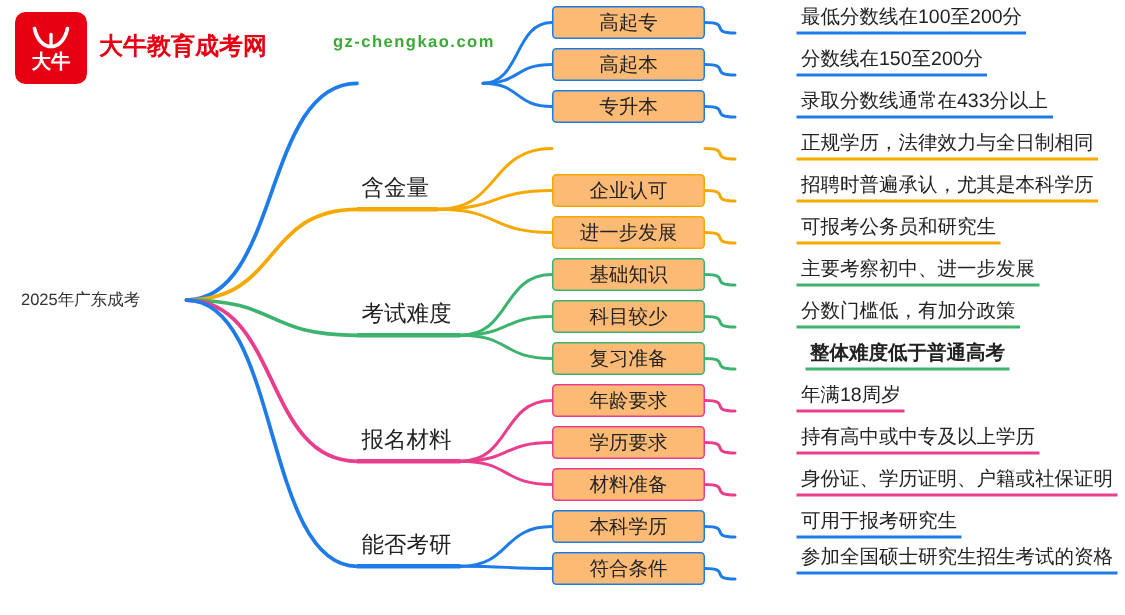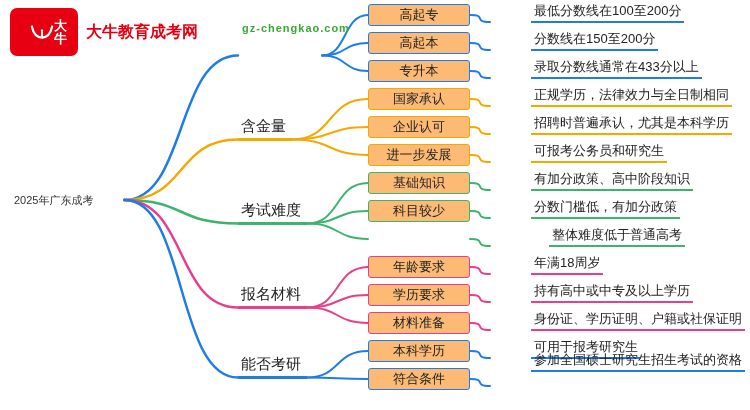--- a/index.html
+++ b/index.html
@@ -2,22 +2,22 @@
 <html><head>
 <meta charset="utf-8">
 <style>
   html,body{margin:0;padding:0;background:#fff;}
   body{font-family:"Liberation Sans","DejaVu Sans",sans-serif;}
   #canvas{position:relative;width:750px;height:410px;background:#fff;overflow:hidden;}
   #links{position:absolute;left:0;top:0;width:750px;height:410px;z-index:0;}
 
   
   .logo{position:absolute;left:10px;top:8px;display:flex;gap:8px;align-items:center;z-index:2;}
-  .logo-box{width:48px;height:48px;border-radius:7px;display:flex;flex-direction:row;
-            align-items:center;justify-content:center;color:#fff;padding-left:20px;}
+  .logo-box{width:48px;height:48px;border-radius:7px;display:flex;flex-direction:column;
+            align-items:center;justify-content:center;color:#fff;}
   .logo-box svg{display:block;margin-bottom:1px;}
   .logo-box .logo-cn{font-size:13px;font-weight:bold;line-height:13px;color:#fff;}
   .logo-text{display:flex;flex-direction:row;line-height:1.25;}
   .site-name{font-size:16px;font-weight:bold;}
   .site-domain{font-size:11px;font-weight:bold;letter-spacing:1px;margin-left:44px;}
 
   
   .node{position:absolute;z-index:1;white-space:nowrap;color:#222;}
   .root{font-size:11px;color:#333;height:20px;line-height:20px;}
   .l1{font-size:15px;height:19px;line-height:19px;padding:0 6px 3px 3px;
@@ -84,40 +84,40 @@
   <div class="node root" id="root" style="left:14px;top:190px">2025年广东成考</div>
 
   <div class="node mid" id="b0c0" style="left: 368px; top: 4px; --c: #1e7ce8;">高起专</div>
   <div class="node leaf" id="b0c0d" style="left: 490px; top: 1px; --c: #1e7ce8;">最低分数线在100至200分</div>
   <div class="node mid" id="b0c1" style="left: 368px; top: 32px; --c: #1e7ce8;">高起本</div>
   <div class="node leaf" id="b0c1d" style="left: 490px; top: 29px; --c: #1e7ce8;">分数线在150至200分</div>
   <div class="node mid" id="b0c2" style="left: 368px; top: 60px; --c: #1e7ce8;">专升本</div>
   <div class="node leaf" id="b0c2d" style="left: 490px; top: 57px; --c: #1e7ce8;">录取分数线通常在433分以上</div>
 
   <div class="node l1" id="b1" style="left: 238px; top: 116px; --c: #f5a800;">含金量</div>
-  <div class="node mid" id="b1c0" style="left: 368px; top: 88px; --c: #f5a800;">国家承认</div>
   <div class="node leaf" id="b1c0d" style="left: 490px; top: 85px; --c: #f5a800;">正规学历，法律效力与全日制相同</div>
   <div class="node mid" id="b1c1" style="left: 368px; top: 116px; --c: #f5a800;">企业认可</div>
   <div class="node leaf" id="b1c1d" style="left: 490px; top: 113px; --c: #f5a800;">招聘时普遍承认，尤其是本科学历</div>
   <div class="node mid" id="b1c2" style="left: 368px; top: 144px; --c: #f5a800;">进一步发展</div>
   <div class="node leaf" id="b1c2d" style="left: 490px; top: 141px; --c: #f5a800;">可报考公务员和研究生</div>
 
   <div class="node l1" id="b2" style="left: 238px; top: 200px; --c: #3eb370;">考试难度</div>
   <div class="node mid" id="b2c0" style="left: 368px; top: 172px; --c: #3eb370;">基础知识</div>
-  <div class="node leaf" id="b2c0d" style="left: 490px; top: 169px; --c: #3eb370;">有加分政策、高中阶段知识</div>
+  <div class="node leaf" id="b2c0d" style="left: 490px; top: 169px; --c: #3eb370;">主要考察初中、进一步发展</div>
   <div class="node mid" id="b2c1" style="left: 368px; top: 200px; --c: #3eb370;">科目较少</div>
   <div class="node leaf" id="b2c1d" style="left: 490px; top: 197px; --c: #3eb370;">分数门槛低，有加分政策</div>
-  <div class="node leaf" id="b2c2d" style="left: 508px; top: 225px; --c: #3eb370;">整体难度低于普通高考</div>
+  <div class="node mid" id="b2c2" style="left: 368px; top: 228px; --c: #3eb370;">复习准备</div>
+  <div class="node leaf" id="b2c2d" style="left: 496px; top: 225px; font-weight: bold; --c: #3eb370;">整体难度低于普通高考</div>
 
   <div class="node l1" id="b3" style="left: 238px; top: 284px; --c: #e83e8c;">报名材料</div>
   <div class="node mid" id="b3c0" style="left: 368px; top: 256px; --c: #e83e8c;">年龄要求</div>
   <div class="node leaf" id="b3c0d" style="left: 490px; top: 253px; --c: #e83e8c;">年满18周岁</div>
   <div class="node mid" id="b3c1" style="left: 368px; top: 284px; --c: #e83e8c;">学历要求</div>
   <div class="node leaf" id="b3c1d" style="left: 490px; top: 281px; --c: #e83e8c;">持有高中或中专及以上学历</div>
   <div class="node mid" id="b3c2" style="left: 368px; top: 312px; --c: #e83e8c;">材料准备</div>
   <div class="node leaf" id="b3c2d" style="left: 490px; top: 309px; --c: #e83e8c;">身份证、学历证明、户籍或社保证明</div>
 
   <div class="node l1" id="b4" style="left: 238px; top: 354px; --c: #1e7ce8;">能否考研</div>
   <div class="node mid" id="b4c0" style="left: 368px; top: 340px; --c: #1e7ce8;">本科学历</div>
   <div class="node leaf" id="b4c0d" style="left: 490px; top: 337px; --c: #1e7ce8;">可用于报考研究生</div>
   <div class="node mid" id="b4c1" style="left: 368px; top: 368px; --c: #1e7ce8;">符合条件</div>
-  <div class="node leaf" id="b4c1d" style="left: 490px; top: 350px; --c: #1e7ce8;">参加全国硕士研究生招生考试的资格</div>
+  <div class="node leaf" id="b4c1d" style="left: 490px; top: 361px; --c: #1e7ce8;">参加全国硕士研究生招生考试的资格</div>
 </div>
 
 </body></html>

